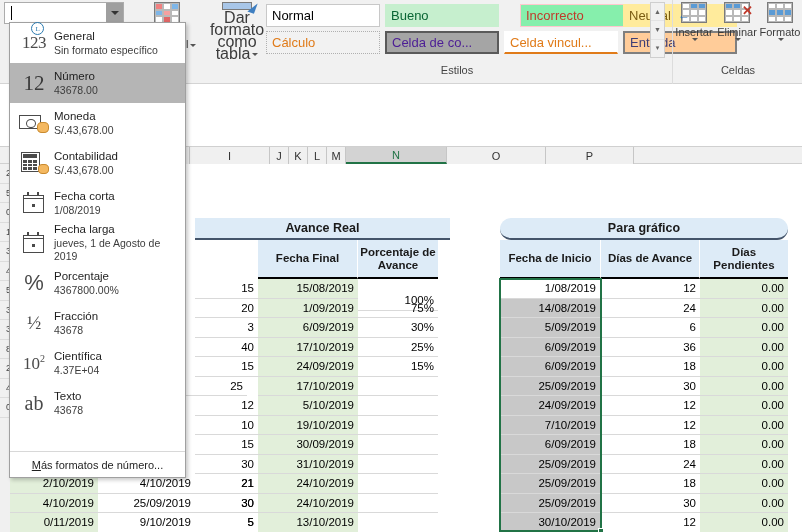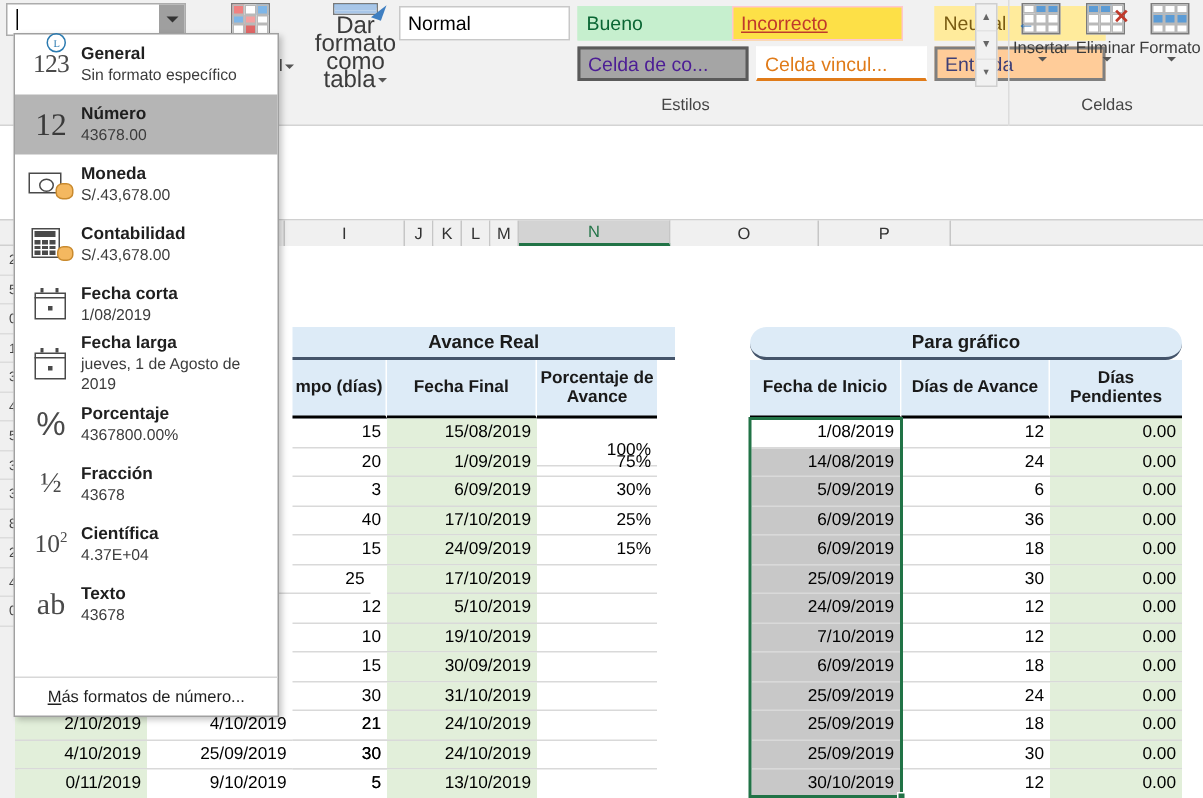--- a/index.html
+++ b/index.html
@@ -106,21 +106,21 @@
   .style-cell {
     position: absolute;
     width: 114px; height: 23px;
     font-size: 13px;
     display: flex; align-items: center;
     padding-left: 5px;
     white-space: nowrap; overflow: hidden;
   }
   .sc-normal   { left: 0px;   top: 2px;  background:#ffffff; border:1px solid #c8c8c8; color:#000; }
   .sc-bueno    { left: 119px; top: 2px;  background:#c6efce; border:1px solid #c6efce; color:#0a6634; }
-  .sc-incorr   { left: 222px; top: 2px;  background:#fde047; border:1px solid #ffc7ce; color:#c0392b;text-decoration:underline; }
+  .sc-incorr   { left: 254px; top: 2px;  background:#86efac; border:1px solid #ffc7ce; color:#c0392b; }
   .sc-neutral  { left: 357px; top: 2px;  background:#ffeb9c; border:1px solid #ffeb9c; color:#7a5c13; }
   .sc-calculo  { left: 0px;   top: 29px; background:#f2f2f2; border:1px dotted #b0b0b0; color:#e07b19; font-style:normal; }
   .sc-celdacom { left: 119px; top: 29px; background:#a5a5a5; border:2px solid #5a5a5a; color:#4c1d95; }
   .sc-celdavin { left: 238px; top: 29px; background:#ffffff; border:1px solid #ffffff; color:#e07b19; border-bottom:2px solid #e07b19;}
   .sc-entrada  { left: 357px; top: 29px; background:#ffcc99; border:2px solid #7f7f7f; color:#3f3f76; }
 
   
   .gal-scroll {
     position: absolute; left: 650px; top: 2px;
     width: 15px; height: 56px;
@@ -273,21 +273,21 @@
     display: flex; align-items: center;
     padding-left: 4px;
   }
   .dd-item.hl { background: #b5b5b5; }
   .dd-ico {
     width: 40px; min-width: 40px; height: 34px;
     display: flex; align-items: center; justify-content: center;
     color: #4a4a4a;
   }
   .dd-txt { display: flex; flex-direction: column; justify-content: center; }
-  .dd-name { font-size: 11.5px; font-weight: bold; color: #1f1f1f; line-height: 13px; }
+  .dd-name { font-size: 11.5px; font-weight: normal; color: #1f1f1f; line-height: 13px; }
   .dd-sample { font-size: 10.5px; color: #3c3c3c; line-height: 13px; margin-top: 1px; }
   .dd-footer {
     position: absolute; left: 0; bottom: 0;
     width: 175px; height: 26px;
     border-top: 1px solid #d8d8d8;
     display: flex; align-items: center; justify-content: center;
     font-size: 11px; color: #1f1f1f;
   }
   .dd-footer span { text-decoration: none; }
   .dd-footer span::first-letter { text-decoration: underline; }
@@ -397,20 +397,21 @@
         </div>
         <div>Dar formato</div>
         <div><span>como tabla</span><span class="mini-caret"></span></div>
       </div>
 
       <div class="style-gallery">
         <div class="style-cell sc-normal">Normal</div>
         <div class="style-cell sc-bueno">Bueno</div>
         <div class="style-cell sc-incorr">Incorrecto</div>
         <div class="style-cell sc-neutral">Neutral</div>
+        <div class="style-cell sc-calculo">Cálculo</div>
         <div class="style-cell sc-celdacom">Celda de co...</div>
         <div class="style-cell sc-celdavin">Celda vincul...</div>
         <div class="style-cell sc-entrada">Entrada</div>
       </div>
 
       <div class="gal-scroll">
         <span>▲</span>
         <span>▼</span>
         <span>▾</span>
       </div>
@@ -495,21 +496,20 @@
         <div class="rowhdr" style="top: 117px; height: 19.5px;">5</div>
         <div class="rowhdr" style="top: 136.5px; height: 19.5px;">3</div>
         <div class="rowhdr" style="top: 156px; height: 19.5px;">3</div>
         <div class="rowhdr" style="top: 175.5px; height: 19.5px;">8</div>
         <div class="rowhdr" style="top: 195px; height: 19.5px;">2</div>
         <div class="rowhdr" style="top: 214.5px; height: 19.5px;">4</div>
         <div class="rowhdr" style="top: 234px; height: 19.5px;">0</div>
       </div>
 
     <div class="tbl-title" style="left:195px; top:134px; width:255px; height:22px;">Avance Real</div>
-    <div class="tbl-head" style="left:195px; top:156px; width:63px; height:39px;">mpo (días)</div>
     <div class="tbl-head" style="left:358px; top:156px; width:80px; height:39px; border-right:0;">Porcentaje de Avance</div>
     <div class="tbl-head" style="left:258px; top:156px; width:100px; height:39px;">Fecha Final</div>
 
     <div id="left-rows">
         <div class="cell grid-b num" style="left: 195px; top: 195px; width: 63px; height: 19.5px;">15</div>
         <div class="cell grid-b num greenfill" style="left: 258px; top: 195px; width: 100px; height: 19.5px;">15/08/2019</div>
         <div class="cell grid-b num" style="left: 358px; top: 195px; width: 80px; height: 19.5px; margin-top: 12px;">100%</div>
         <div class="cell grid-b num" style="left: 195px; top: 214.5px; width: 63px; height: 19.5px;">20</div>
         <div class="cell grid-b num greenfill" style="left: 258px; top: 214.5px; width: 100px; height: 19.5px;">1/09/2019</div>
         <div class="cell grid-b num" style="left: 358px; top: 214.5px; width: 80px; height: 19.5px;">75%</div>

